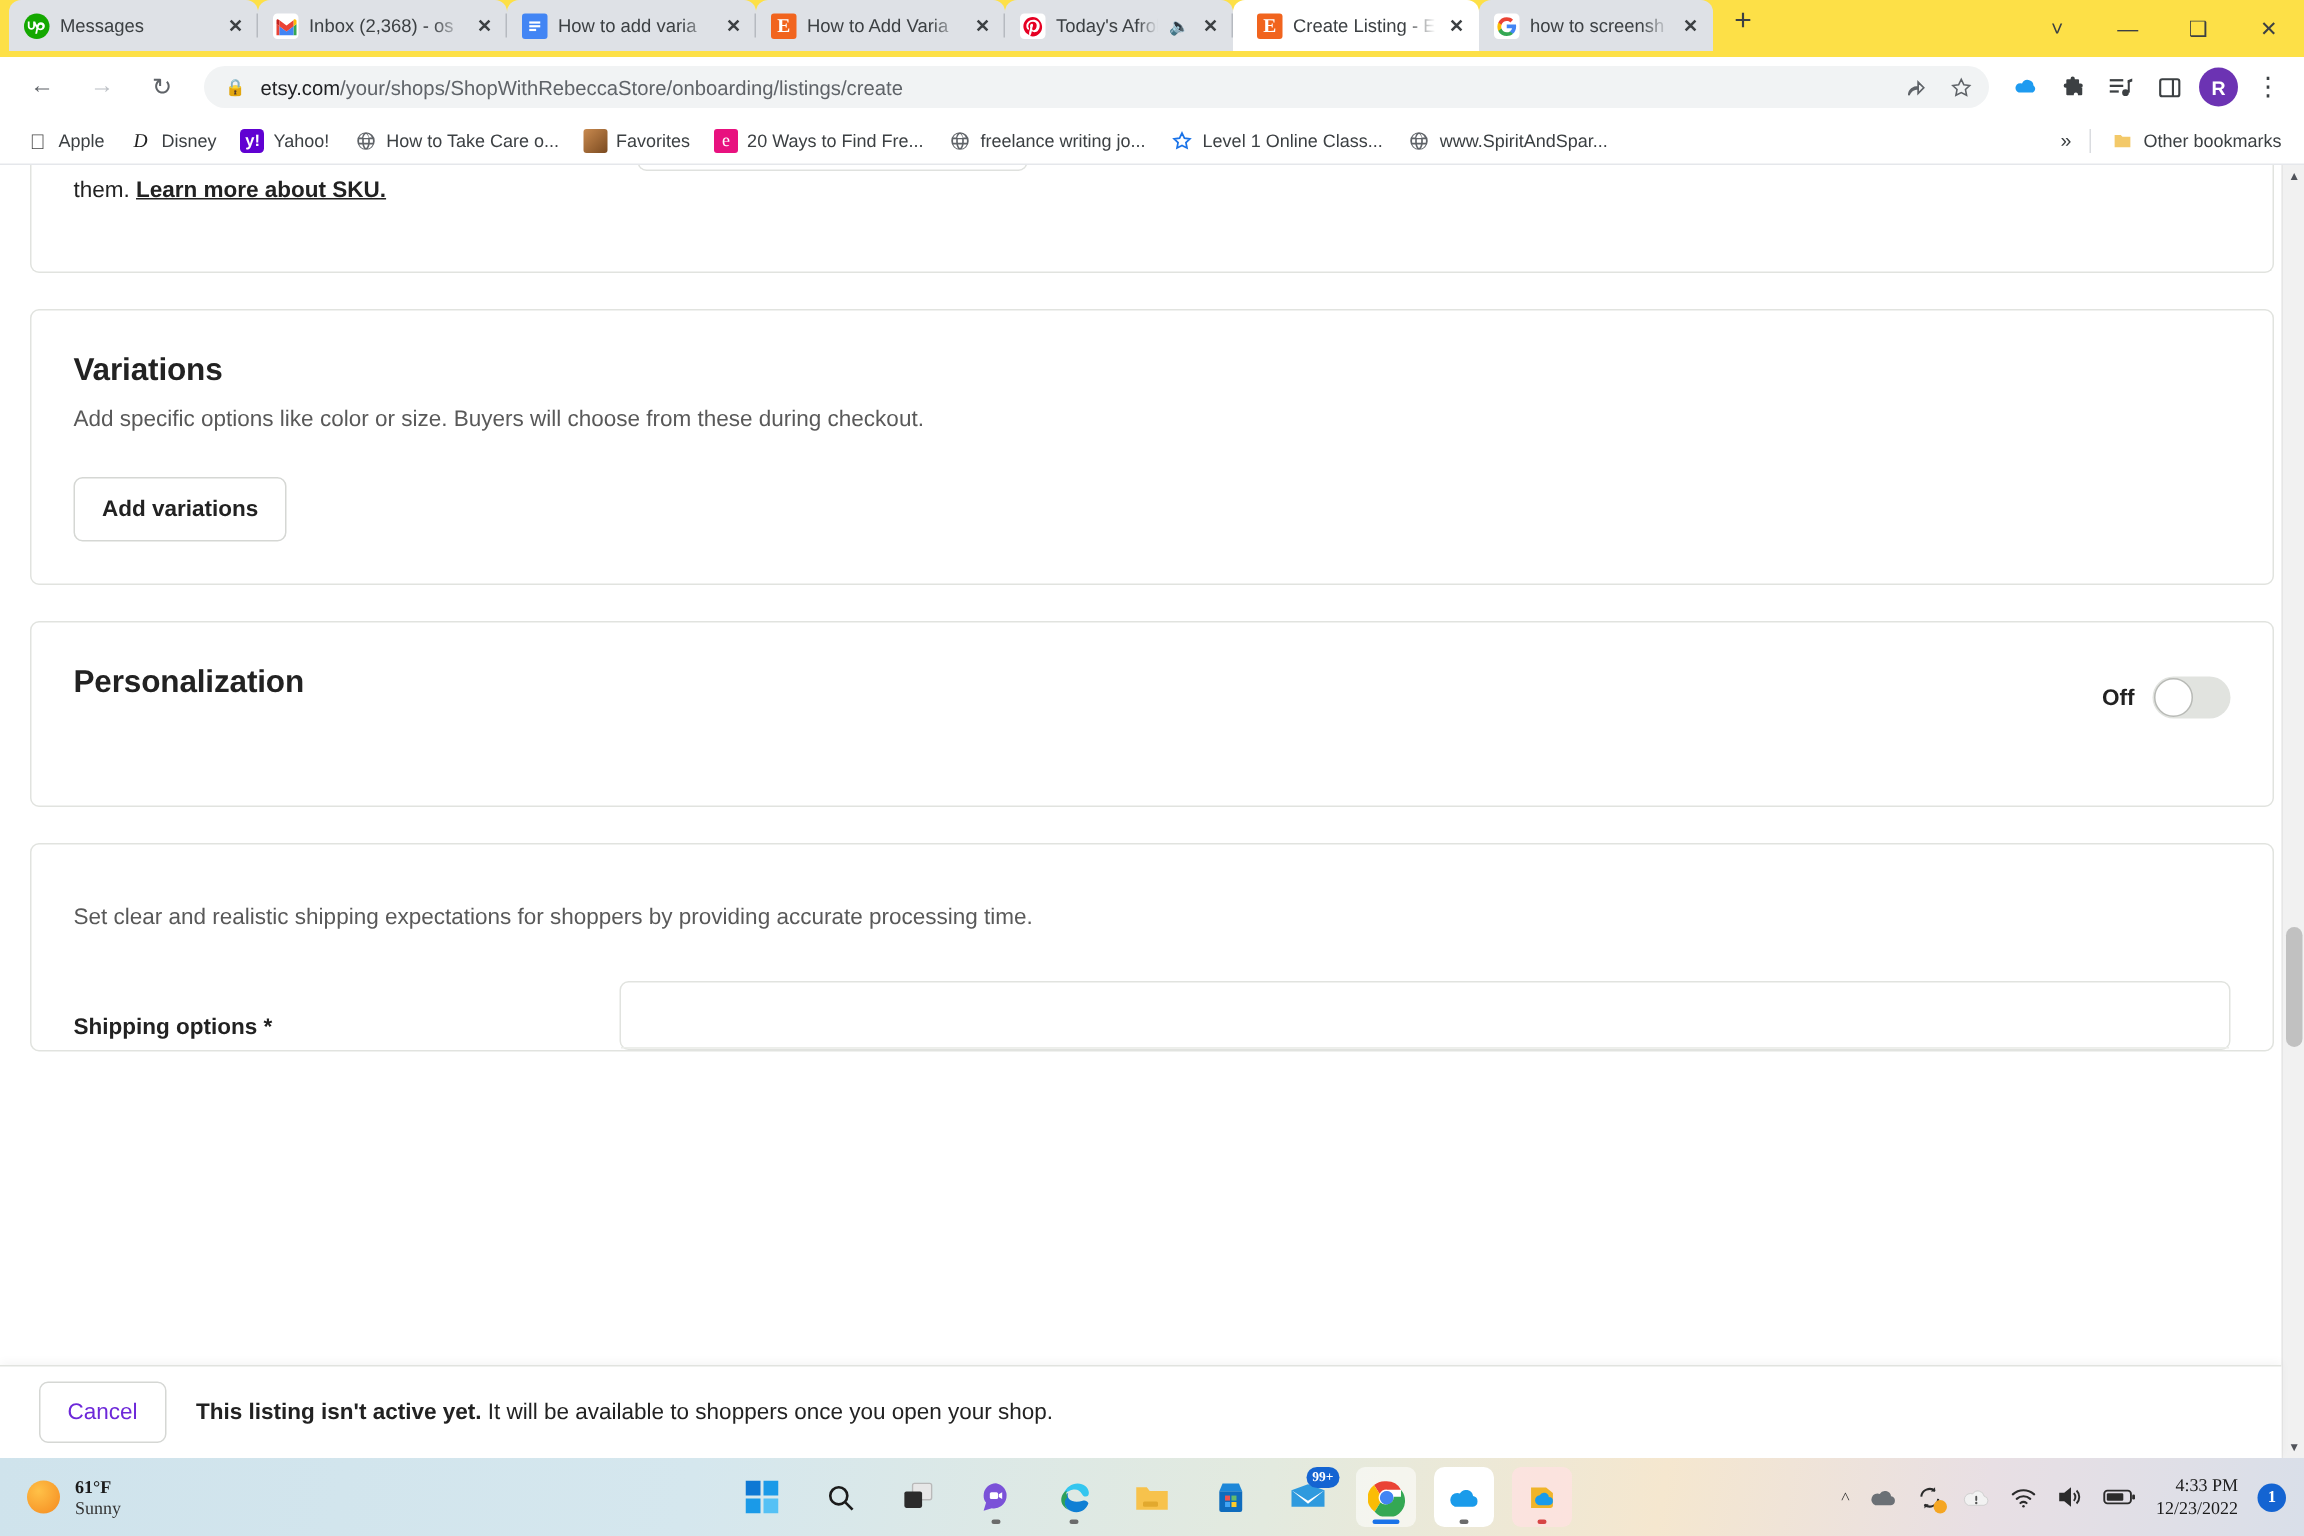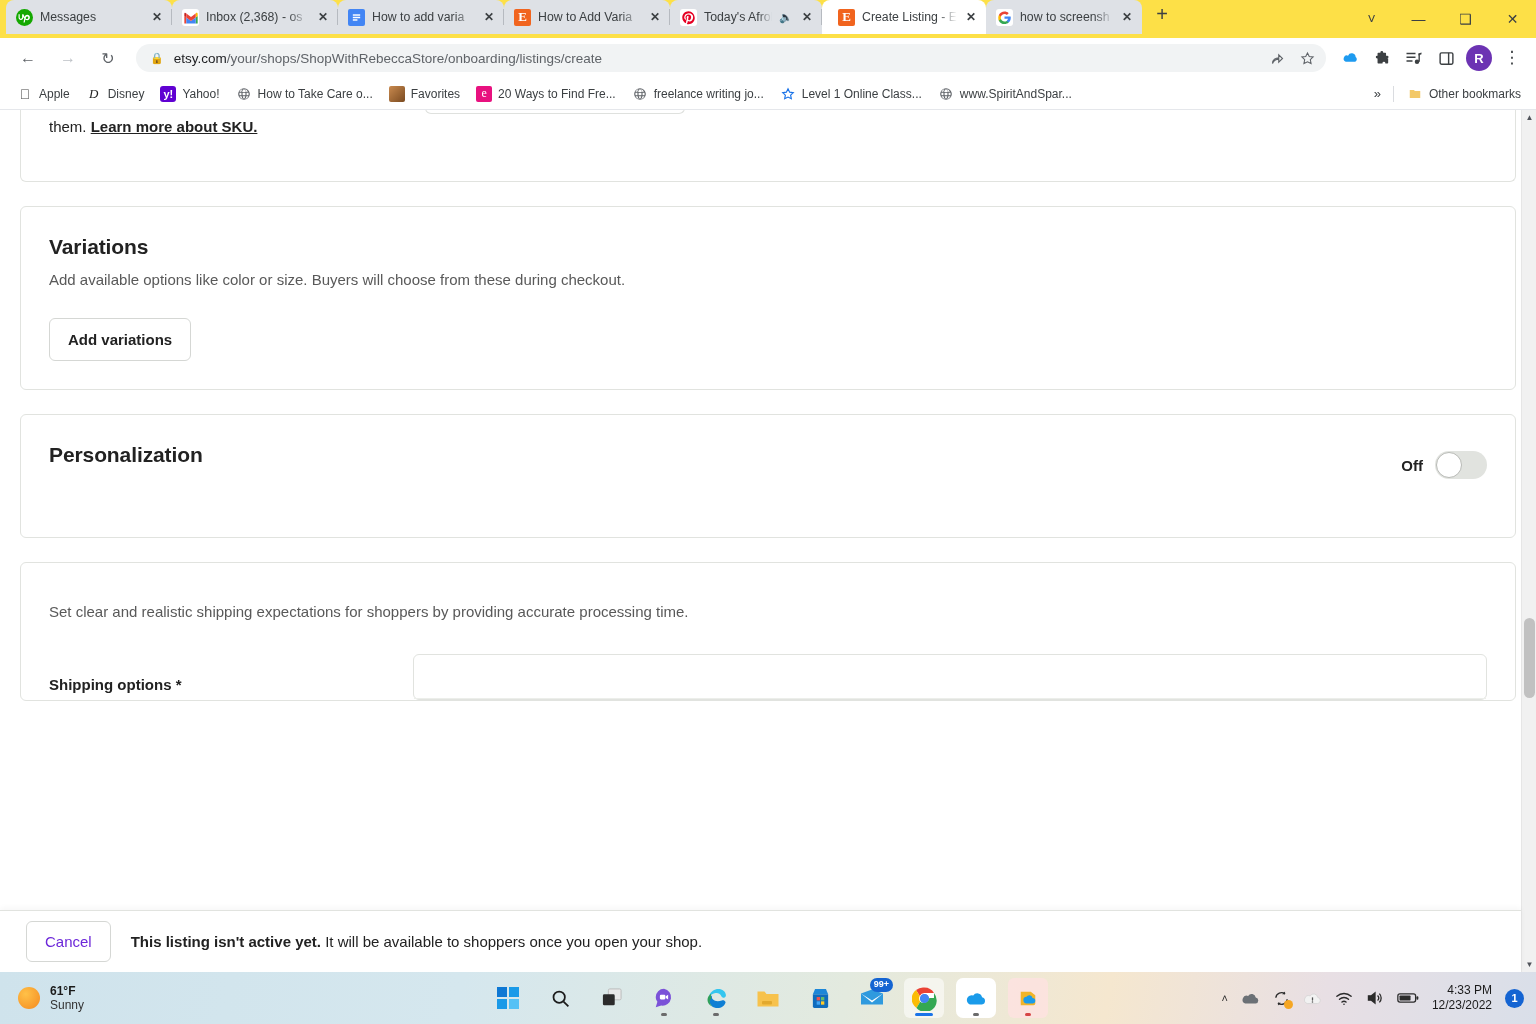--- a/index.html
+++ b/index.html
@@ -149,20 +149,21 @@
                  padding: 11px 20px; font-size: 15px; font-weight: 600; color: #222;
                  font-family: "Liberation Sans", sans-serif; }
   .btn-save { border: none; background: #222222; color: #fff; border-radius: 6px;
               padding: 12px 22px; font-size: 15px; font-weight: 700;
               font-family: "Liberation Sans", sans-serif; }
 
   
   .taskbar {
     width: 1536px; height: 52px; position: relative; display: flex; align-items: center;
     background: linear-gradient(100deg,#cfe3ec 0%,#d5e7ee 30%,#e3eadf 55%,#f5e7cf 72%,#e8dfe4 86%,#d9dfe9 100%);
+    font-family: Liberation Serif, serif;
   }
   .tb-weather { display: flex; align-items: center; gap: 10px; padding-left: 18px; }
   .sun { width: 22px; height: 22px; border-radius: 50%;
          background: radial-gradient(circle at 35% 32%, #ffc148, #f58a1f); }
   .tb-weather .wtext { line-height: 1.2; }
   .tb-weather .temp { font-size: 12px; font-weight: 700; color: #1b1b1b; }
   .tb-weather .cond { font-size: 12px; color: #333; }
   .tb-center { position: absolute; left: 50%; transform: translateX(-50%);
                display: flex; align-items: center; gap: 12px; }
   .tbi { width: 40px; height: 40px; display: flex; align-items: center; justify-content: center;
@@ -403,21 +404,21 @@
 
       <div class="card partial">
         <div class="sku-input-stub"></div>
         <div class="sku-text">
           <span>them. </span><a href="#">Learn more about SKU.</a>
         </div>
       </div>
 
       <div class="card">
         <h2 class="sec-title">Variations</h2>
-        <p class="sec-sub">Add available options like color or size. Buyers will choose from these during checkout.</p>
+        <p class="sec-sub">Add specific options like color or size. Buyers will choose from these during checkout.</p>
         <button class="btn-outline">Add variations</button>
       </div>
 
       <div class="card" style="padding-bottom:58px;">
         <div class="pers-row">
           <div class="pers-left">
             <h2 class="sec-title">Personalization</h2>
           </div>
           <div class="pers-toggle">
             <span class="toggle-label">Off</span>

